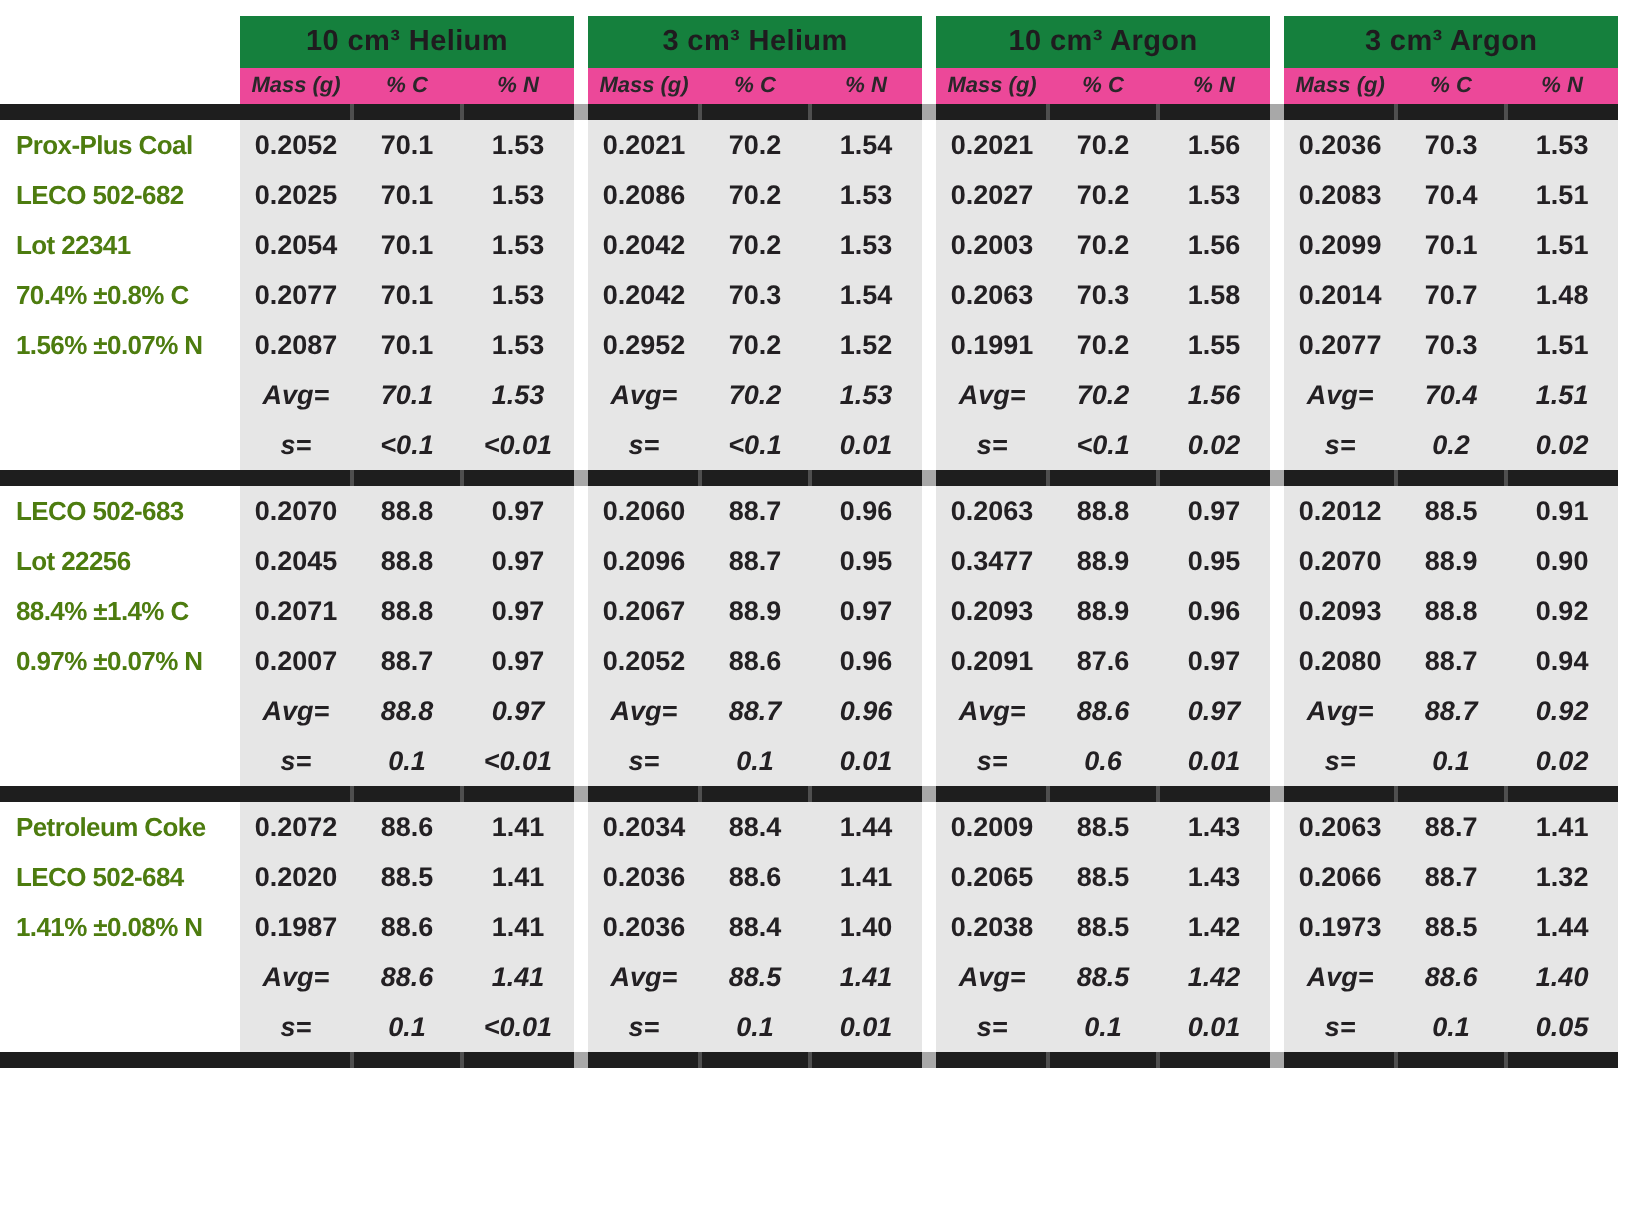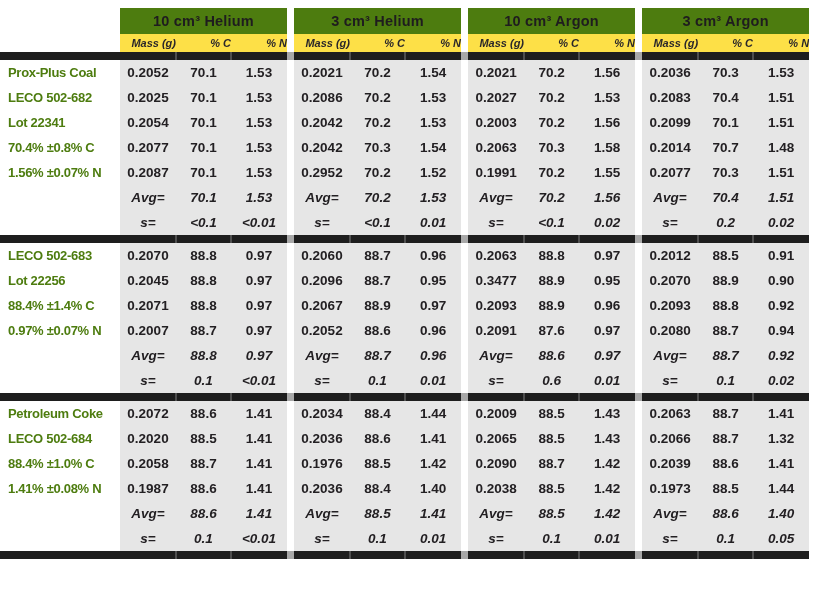--- a/index.html
+++ b/index.html
@@ -12,26 +12,26 @@
   .page{width:814px;height:615px;}
   table.tbl{
     border-collapse:collapse;table-layout:fixed;
     width:809px;margin:8px 0 0 0;
   }
   td,th{padding:0;margin:0;overflow:hidden;white-space:nowrap;vertical-align:middle;}
   
   tr.head-row{height:26px;}
   tr.sub-row{height:18px;}
   th.gtitle{
-    background:#4d7c0f;font-weight:bold;font-size:14.5px;
+    background:#15803d;font-weight:bold;font-size:14.5px;
     text-align:center;letter-spacing:0.2px;color:#1f1c1f;
   }
   th.sub{
-    background:#fde047;font-style:italic;font-weight:600;font-size:11px;
-    text-align:right;color:#2a272a;
+    background:#ec4899;font-style:italic;font-weight:600;font-size:11px;
+    text-align:center;color:#2a272a;
   }
   td.corner{background:#ffffff;}
   td.spacer{background:#ffffff;}
   
   tr.bar{height:8px;}
   tr.bar td{height:8px;line-height:0;font-size:0;}
   tr.bar td.b{background:#1e1e1e;}
   tr.bar td.bmid{border-left:2px solid #4f4f4f;}
   tr.bar td.bs{background:#a8a8a8;}
   
@@ -418,38 +418,20 @@
           <td class="spacer"></td>
           <td class="datacell">0.2065</td>
           <td class="datacell">88.5</td>
           <td class="datacell">1.43</td>
           <td class="spacer"></td>
           <td class="datacell">0.2066</td>
           <td class="datacell">88.7</td>
           <td class="datacell">1.32</td>
         </tr>
         <tr class="body-row">
-          <td class="lblcell">88.4% ±1.0% C</td>
-          <td class="datacell">0.2058</td>
-          <td class="datacell">88.7</td>
-          <td class="datacell">1.41</td>
-          <td class="spacer"></td>
-          <td class="datacell">0.1976</td>
-          <td class="datacell">88.5</td>
-          <td class="datacell">1.42</td>
-          <td class="spacer"></td>
-          <td class="datacell">0.2090</td>
-          <td class="datacell">88.7</td>
-          <td class="datacell">1.42</td>
-          <td class="spacer"></td>
-          <td class="datacell">0.2039</td>
-          <td class="datacell">88.6</td>
-          <td class="datacell">1.41</td>
-        </tr>
-        <tr class="body-row">
           <td class="lblcell">1.41% ±0.08% N</td>
           <td class="datacell">0.1987</td>
           <td class="datacell">88.6</td>
           <td class="datacell">1.41</td>
           <td class="spacer"></td>
           <td class="datacell">0.2036</td>
           <td class="datacell">88.4</td>
           <td class="datacell">1.40</td>
           <td class="spacer"></td>
           <td class="datacell">0.2038</td>

